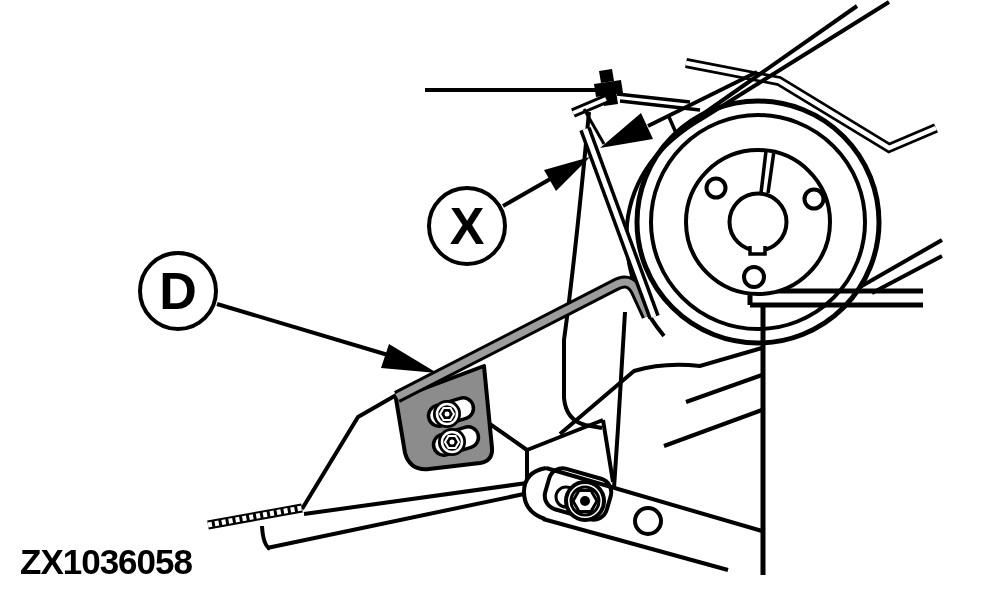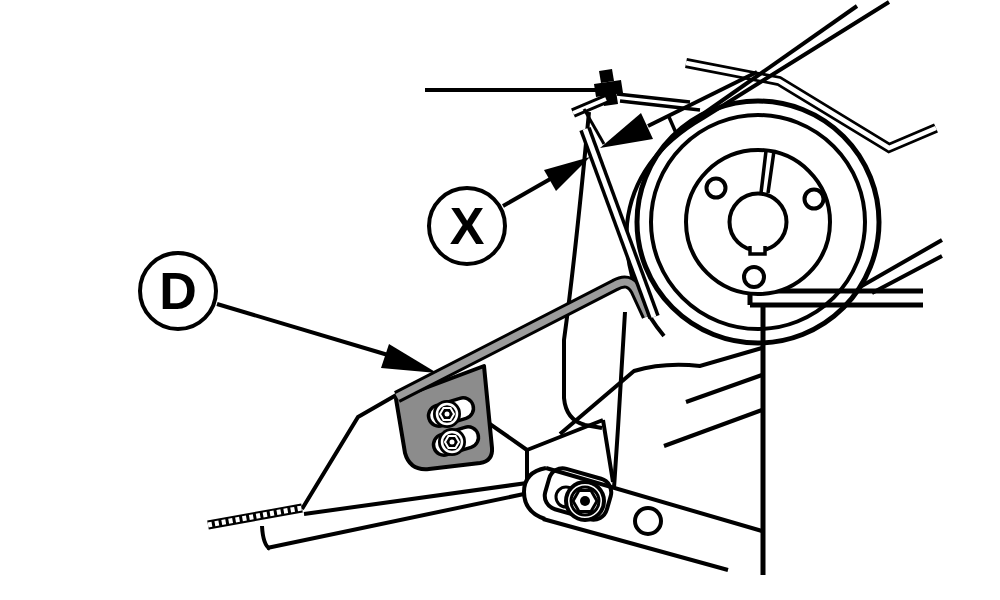--- a/index.html
+++ b/index.html
@@ -150,14 +150,15 @@
       <polygon class="fb" points="437,373 381,368 389,344"></polygon>
     </g>
 
     <circle class="ln w7 fw" stroke-width="7" cx="178" cy="291" r="38"></circle>
     <circle class="ln w7 fw" stroke-width="7" cx="467" cy="226" r="38"></circle>
   </svg>
 
   <div class="callout-label" style="left:140px;top:253px;">D</div>
   <div class="callout-label" style="left:429px;top:188px;">X</div>
 
+  <div class="figure-code">ZX1036058</div>
 
 </div>
 
 </body></html>

